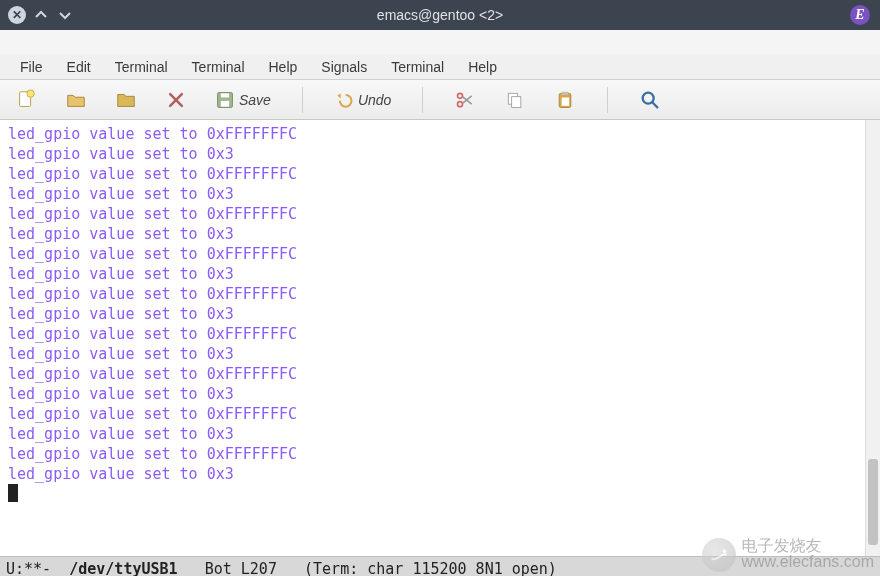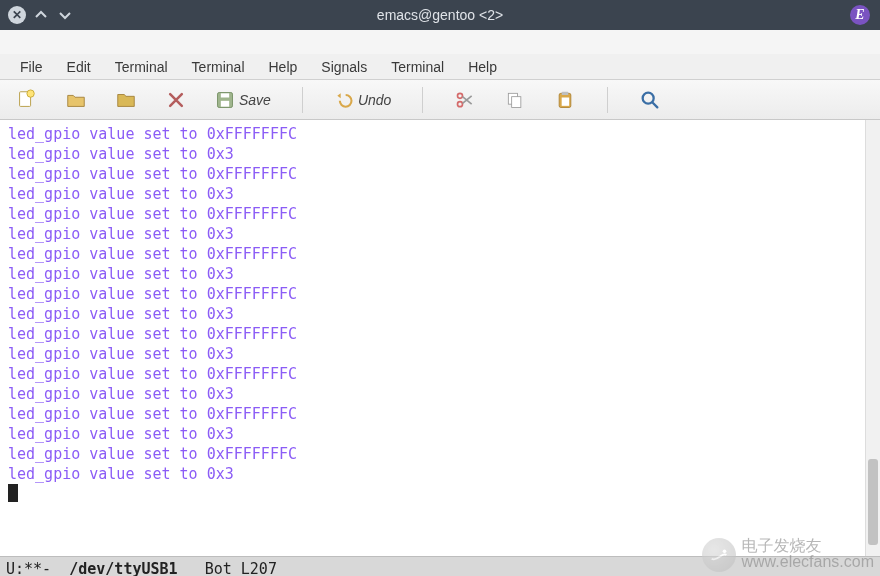--- a/index.html
+++ b/index.html
@@ -271,21 +271,21 @@
 led_gpio value set to 0x3
 <span class="cursor-block"></span></div>
   <div class="scrollbar">
     <div class="sb-track">
       <div class="sb-thumb" id="sb-thumb" style="top: 78%; height: 20%;"></div>
     </div>
   </div>
 </div>
 
 <div class="modeline">
-  <span>U:**-  </span><span class="bold">/dev/ttyUSB1</span><span>   </span><span>Bot L207</span>
+  <span>U:**-  </span><span class="bold">/dev/ttyUSB1</span><span>   </span><span>Bot L207</span><span>   (Term: char 115200 8N1 open)</span>
 </div>
 
 <div class="minibuffer"></div>
 
 <div class="watermark">
   <span class="watermark-ico">
     <svg width="22" height="22" viewBox="0 0 24 24">
         <path d="M4 16c6 4 12-8 16-4" stroke="#fff" stroke-width="2" fill="none"></path>
         <circle cx="18" cy="8" r="2" fill="#fff"></circle>
       </svg>

